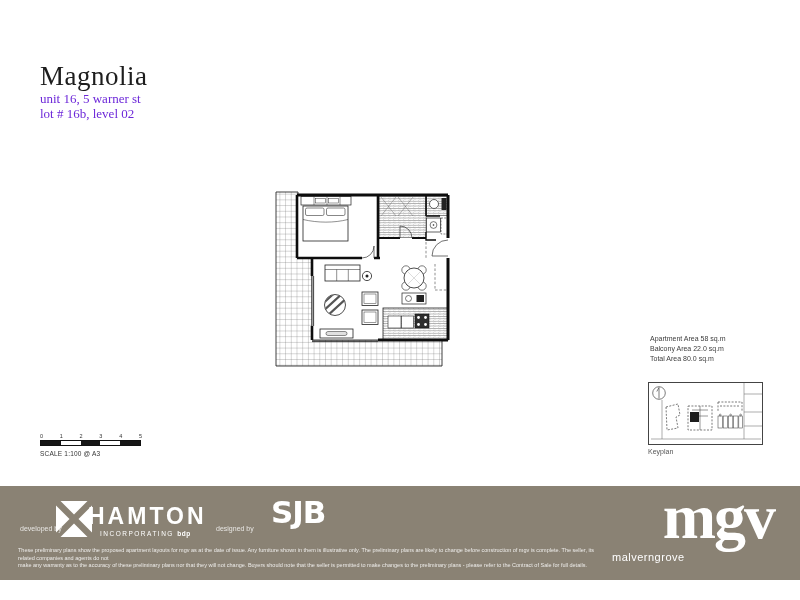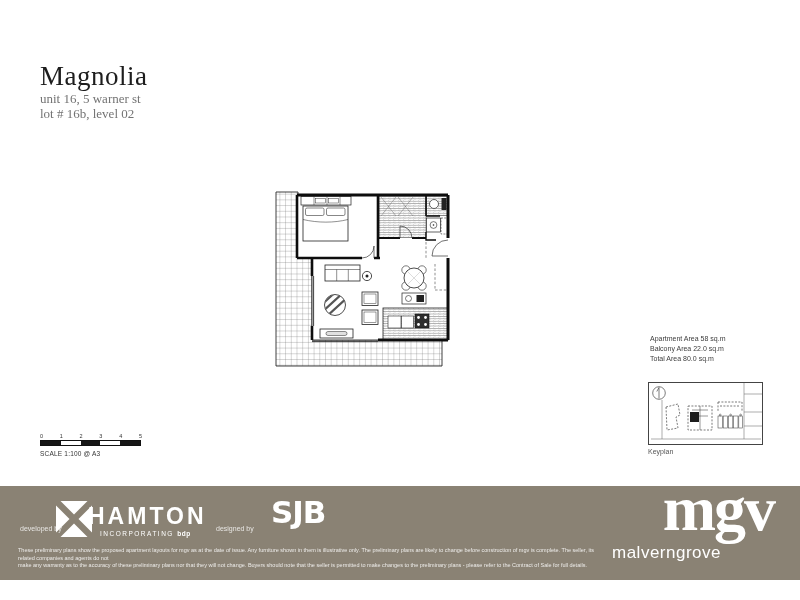--- a/index.html
+++ b/index.html
@@ -2,21 +2,21 @@
 <html><head>
 <meta charset="utf-8">
 <style>
   * { margin:0; padding:0; box-sizing:border-box; }
   body { background:#e8e8e8; font-family:"Liberation Sans", sans-serif; }
   .page { position:relative; width:800px; height:600px; background:#ffffff; overflow:hidden; }
 
   
   .title-block { position:absolute; left:40px; top:40px; color:#1d1d1d;margin-top:21px; }
   .title-block h1 { font-family:"Liberation Serif", serif; font-weight:normal; font-size:27px; line-height:30px; letter-spacing:0.5px; }
-  .title-block .sub { font-family:"Liberation Serif", serif; font-size:13px; line-height:15px; color:#737373; }
+  .title-block .sub { font-family:"Liberation Serif", serif; font-size:13px; line-height:15px; color:#6d28d9; }
 
   
   .floorplan { position:absolute; left:268px; top:188px; }
 
   
   .areas { position:absolute; left:650px; top:334px; font-size:7px; line-height:10px; color:#3c3c3c; }
 
   
   .keyplan { position:absolute; left:648px; top:382px; }
   .keyplan-label { position:absolute; left:648px; top:448px; font-size:7px; color:#555; }
@@ -34,23 +34,23 @@
   .footer { position:absolute; left:0; top:486px; width:800px; height:94px; }
   .footer .byline { position:absolute; font-size:7px; color:rgba(255,255,255,0.8); }
   .developed-by { left:20px; top:39px; }
   .designed-by { left:216px; top:39px; }
   .hamton-icon { position:absolute; left:56px; top:15px; }
   .hamton-word { position:absolute; left:88px; top:17px; color:#fff; font-size:23px; font-weight:600; letter-spacing:3px; }
   .hamton-sub { position:absolute; left:100px; top:44px; color:#fff; font-size:6.5px; letter-spacing:1.5px; }
   .hamton-sub b { letter-spacing:0.5px; }
   .sjb-word { position:absolute; left:252px; top:8px; color:#fff; font-size:31px; font-weight:bold; letter-spacing:-1px; font-family:"DejaVu Sans", sans-serif;margin-left:19px; }
   .disclaimer { position:absolute; left:18px; top:61px; width:586px; font-size:5.5px; line-height:7.5px; color:rgba(255,255,255,0.85); }
-  .mgv-block { position:absolute; right:26px; top:0; width:178px; height:86px; }
+  .mgv-block { position:absolute; right:26px; top:8px; width:178px; height:86px; }
   .mgv-word { position:absolute; right:0; top:-14px; color:#fff; font-family:"Liberation Serif", serif; font-weight:bold; font-size:64px; letter-spacing:-2px; }
-  .mgv-sub { position:absolute; left:16px; top:57px; color:#fff; font-size:17px; letter-spacing:0.5px; }
+  .mgv-sub { position:absolute; left:16px; top:57px; color:#fff; font-size:11px; letter-spacing:0.5px; }
 </style>
 </head>
 <body>
 
 <div class="page">
 
   <div class="title-block">
     <h1>Magnolia</h1>
     <div class="sub">unit 16, 5 warner st</div>
     <div class="sub">lot # 16b, level 02</div>

